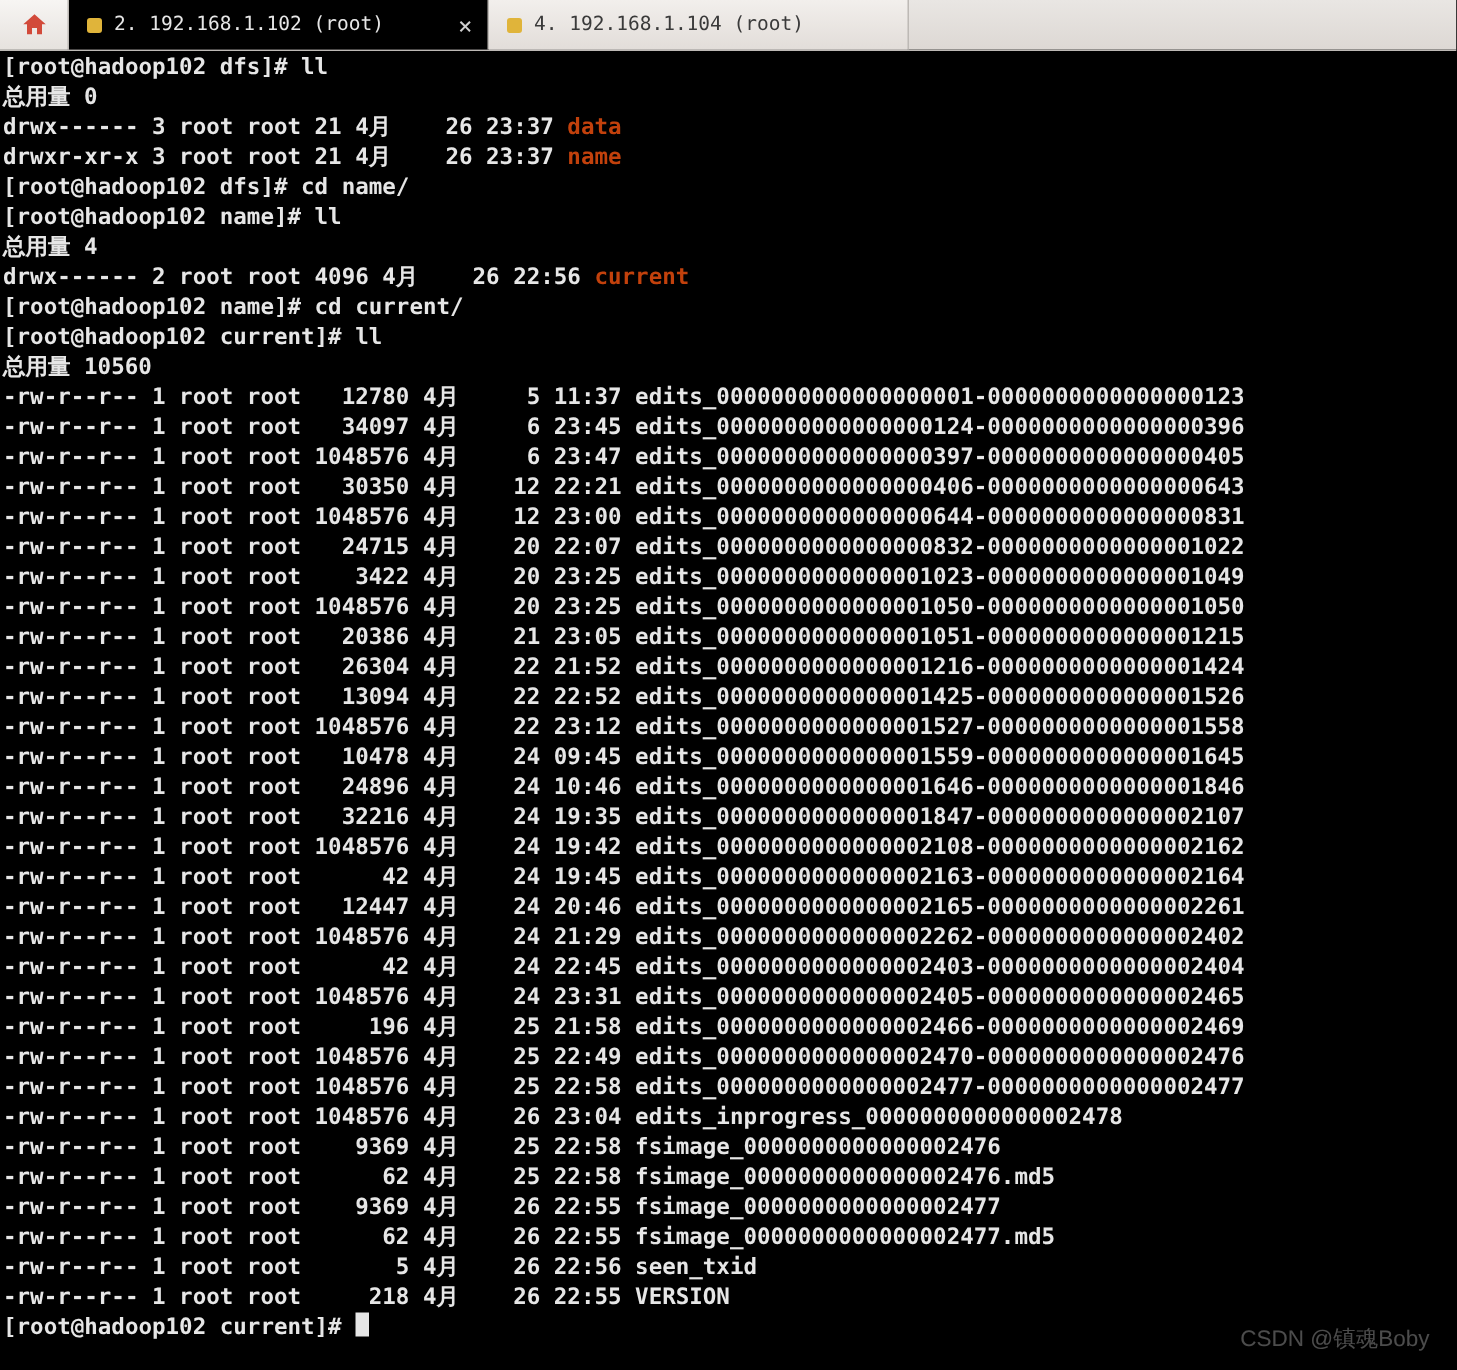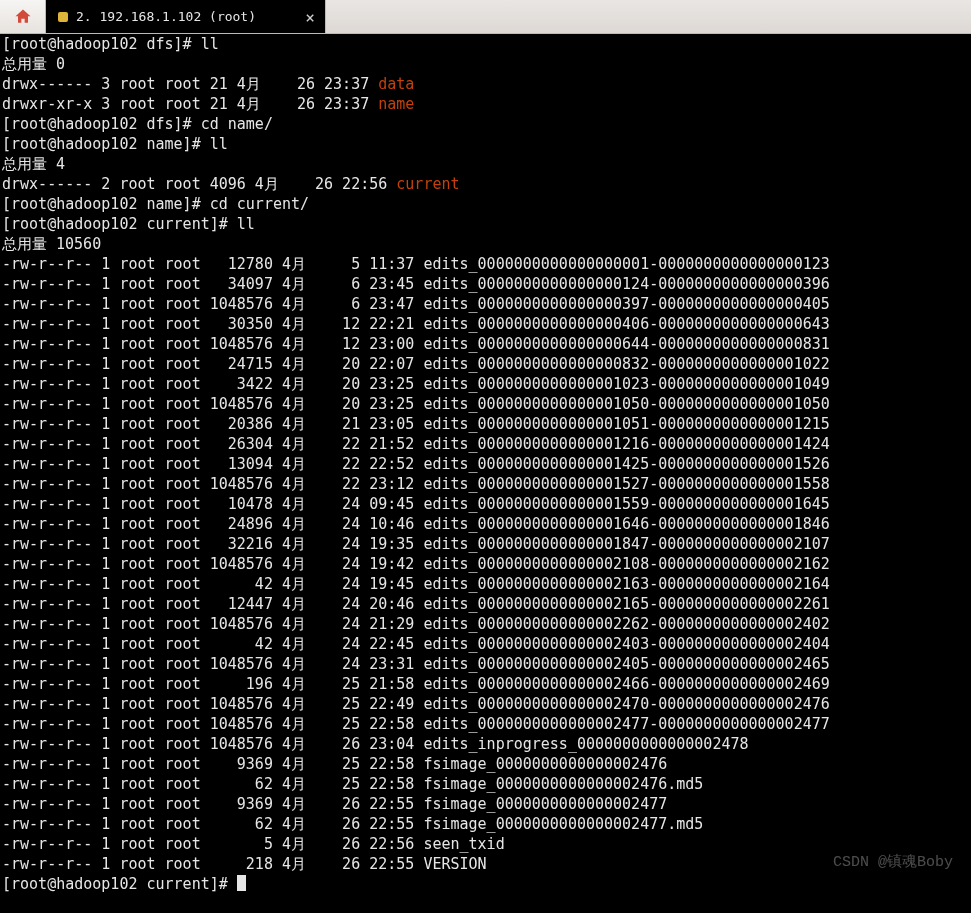--- a/index.html
+++ b/index.html
@@ -9,39 +9,43 @@
   
   .tabbar { display: flex; align-items: stretch; height: 34px; background: linear-gradient(#e9e6e3,#ddd8d4); border-bottom: 1px solid #bdb9b5; }
   .home-btn { width: 46px; display:flex; align-items:center; justify-content:center; border-right:1px solid #bdb9b5; background:linear-gradient(#f7f5f3,#e6e2de); }
   .home-btn svg { width: 20px; height: 20px; }
   .tab { display:flex; align-items:center; gap:8px; padding:15px 12px; min-width:280px; border-right:1px solid #bdb9b5; font-size:13px; color:#3a3a3a; background:linear-gradient(#f2efec,#e2ddd9); position:relative; }
   .tab.active { background:#000; color:#e6e6e6; }
   .tab .dot { width:10px; height:10px; border-radius:2px; background:#e0b43a; display:inline-block; flex:0 0 auto; }
   .tab.active .close { position:absolute; right:10px; top:50%; transform:translateY(-50%); color:#cfcfcf; font-size:16px; }
 
   
-  .term { background:#000; color:#e6e6e6; font-size:15px; line-height:20px; padding:0 2px 2px 2px; white-space:pre; }
+  .term { background:#000; color:#e6e6e6; font-size:15px; line-height:20px; padding:0 2px 2px 2px; white-space:pre;font-weight:bold; }
   .dir-blue     { color:#c2410c; }
   .row { display:block; }
   .cursor-block { display:inline-block; width:9px; height:16px; background:#e6e6e6; vertical-align:-2px; }
 
   
-  .watermark { position:fixed; right:18px; bottom:42px; color:rgba(230,230,230,0.33); font-size:15px; font-family:Liberation Mono, monospace; pointer-events:none; }
+  .watermark { position:fixed; right:18px; bottom:11px; color:rgba(230,230,230,0.33); font-size:15px; font-family:Liberation Sans, sans-serif; pointer-events:none; }
 </style>
 </head>
 <body>
 
 <div class="tabbar">
   <div class="home-btn">
     <svg viewBox="0 0 24 24">
         <path fill="#d24a3a" d="M12 3l9 8h-3v8h-4v-5h-4v5H6v-8H3z"></path>
       </svg>
   </div>
   <div class="tab active">
     <span class="dot"></span>
     <span>2. 192.168.1.102 (root)</span>
     <span class="close">×</span>
   </div>
+  <div class="tab">
+    <span class="dot"></span>
+    <span>4. 192.168.1.104 (root)</span>
+  </div>
 </div>
 
 <div class="term" id="term"><span class="row">[root@hadoop102 dfs]# ll</span><span class="row">总用量 0</span><span class="row">drwx------ 3 root root 21 4月    26 23:37 <span class="dir-blue">data</span></span><span class="row">drwxr-xr-x 3 root root 21 4月    26 23:37 <span class="dir-blue">name</span></span><span class="row">[root@hadoop102 dfs]# cd name/</span><span class="row">[root@hadoop102 name]# ll</span><span class="row">总用量 4</span><span class="row">drwx------ 2 root root 4096 4月    26 22:56 <span class="dir-blue">current</span></span><span class="row">[root@hadoop102 name]# cd current/</span><span class="row">[root@hadoop102 current]# ll</span><span class="row">总用量 10560</span><span class="row">-rw-r--r-- 1 root root   12780 4月     5 11:37 <span>edits_0000000000000000001-0000000000000000123</span></span><span class="row">-rw-r--r-- 1 root root   34097 4月     6 23:45 <span>edits_0000000000000000124-0000000000000000396</span></span><span class="row">-rw-r--r-- 1 root root 1048576 4月     6 23:47 <span>edits_0000000000000000397-0000000000000000405</span></span><span class="row">-rw-r--r-- 1 root root   30350 4月    12 22:21 <span>edits_0000000000000000406-0000000000000000643</span></span><span class="row">-rw-r--r-- 1 root root 1048576 4月    12 23:00 <span>edits_0000000000000000644-0000000000000000831</span></span><span class="row">-rw-r--r-- 1 root root   24715 4月    20 22:07 <span>edits_0000000000000000832-0000000000000001022</span></span><span class="row">-rw-r--r-- 1 root root    3422 4月    20 23:25 <span>edits_0000000000000001023-0000000000000001049</span></span><span class="row">-rw-r--r-- 1 root root 1048576 4月    20 23:25 <span>edits_0000000000000001050-0000000000000001050</span></span><span class="row">-rw-r--r-- 1 root root   20386 4月    21 23:05 <span>edits_0000000000000001051-0000000000000001215</span></span><span class="row">-rw-r--r-- 1 root root   26304 4月    22 21:52 <span>edits_0000000000000001216-0000000000000001424</span></span><span class="row">-rw-r--r-- 1 root root   13094 4月    22 22:52 <span>edits_0000000000000001425-0000000000000001526</span></span><span class="row">-rw-r--r-- 1 root root 1048576 4月    22 23:12 <span>edits_0000000000000001527-0000000000000001558</span></span><span class="row">-rw-r--r-- 1 root root   10478 4月    24 09:45 <span>edits_0000000000000001559-0000000000000001645</span></span><span class="row">-rw-r--r-- 1 root root   24896 4月    24 10:46 <span>edits_0000000000000001646-0000000000000001846</span></span><span class="row">-rw-r--r-- 1 root root   32216 4月    24 19:35 <span>edits_0000000000000001847-0000000000000002107</span></span><span class="row">-rw-r--r-- 1 root root 1048576 4月    24 19:42 <span>edits_0000000000000002108-0000000000000002162</span></span><span class="row">-rw-r--r-- 1 root root      42 4月    24 19:45 <span>edits_0000000000000002163-0000000000000002164</span></span><span class="row">-rw-r--r-- 1 root root   12447 4月    24 20:46 <span>edits_0000000000000002165-0000000000000002261</span></span><span class="row">-rw-r--r-- 1 root root 1048576 4月    24 21:29 <span>edits_0000000000000002262-0000000000000002402</span></span><span class="row">-rw-r--r-- 1 root root      42 4月    24 22:45 <span>edits_0000000000000002403-0000000000000002404</span></span><span class="row">-rw-r--r-- 1 root root 1048576 4月    24 23:31 <span>edits_0000000000000002405-0000000000000002465</span></span><span class="row">-rw-r--r-- 1 root root     196 4月    25 21:58 <span>edits_0000000000000002466-0000000000000002469</span></span><span class="row">-rw-r--r-- 1 root root 1048576 4月    25 22:49 <span>edits_0000000000000002470-0000000000000002476</span></span><span class="row">-rw-r--r-- 1 root root 1048576 4月    25 22:58 <span>edits_0000000000000002477-0000000000000002477</span></span><span class="row">-rw-r--r-- 1 root root 1048576 4月    26 23:04 <span>edits_inprogress_0000000000000002478</span></span><span class="row">-rw-r--r-- 1 root root    9369 4月    25 22:58 <span>fsimage_0000000000000002476</span></span><span class="row">-rw-r--r-- 1 root root      62 4月    25 22:58 <span>fsimage_0000000000000002476.md5</span></span><span class="row">-rw-r--r-- 1 root root    9369 4月    26 22:55 <span>fsimage_0000000000000002477</span></span><span class="row">-rw-r--r-- 1 root root      62 4月    26 22:55 <span>fsimage_0000000000000002477.md5</span></span><span class="row">-rw-r--r-- 1 root root       5 4月    26 22:56 <span>seen_txid</span></span><span class="row">-rw-r--r-- 1 root root     218 4月    26 22:55 <span>VERSION</span></span><span class="row">[root@hadoop102 current]# <span class="cursor-block"></span></span></div>
 
 <div class="watermark">CSDN @镇魂Boby</div>
 
 </body></html>

